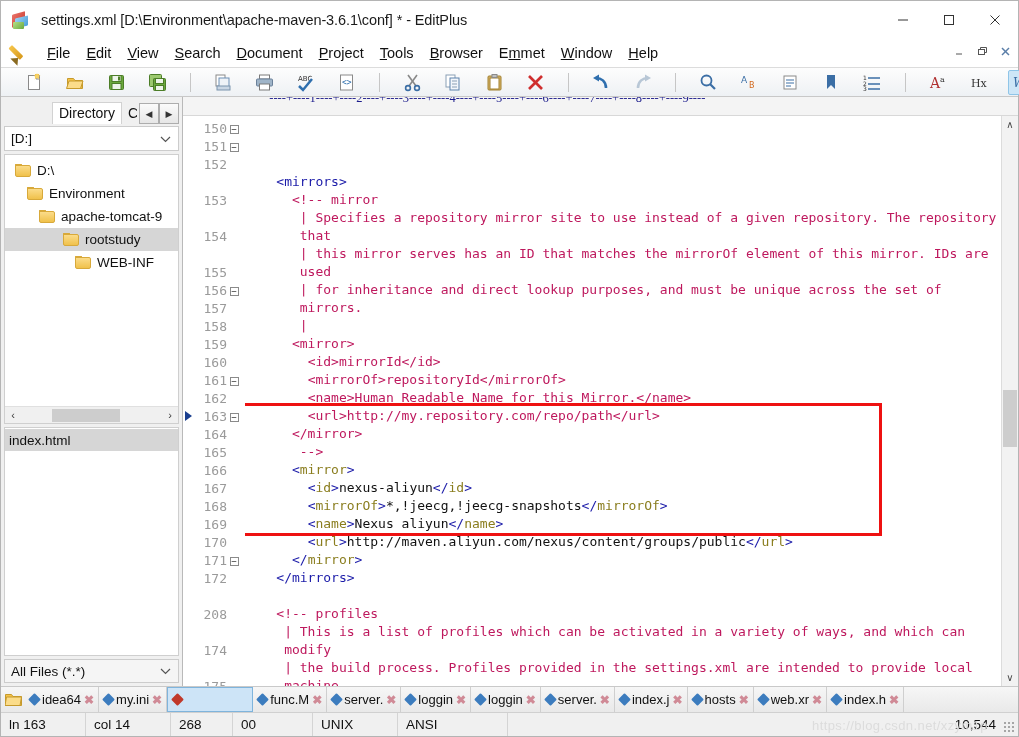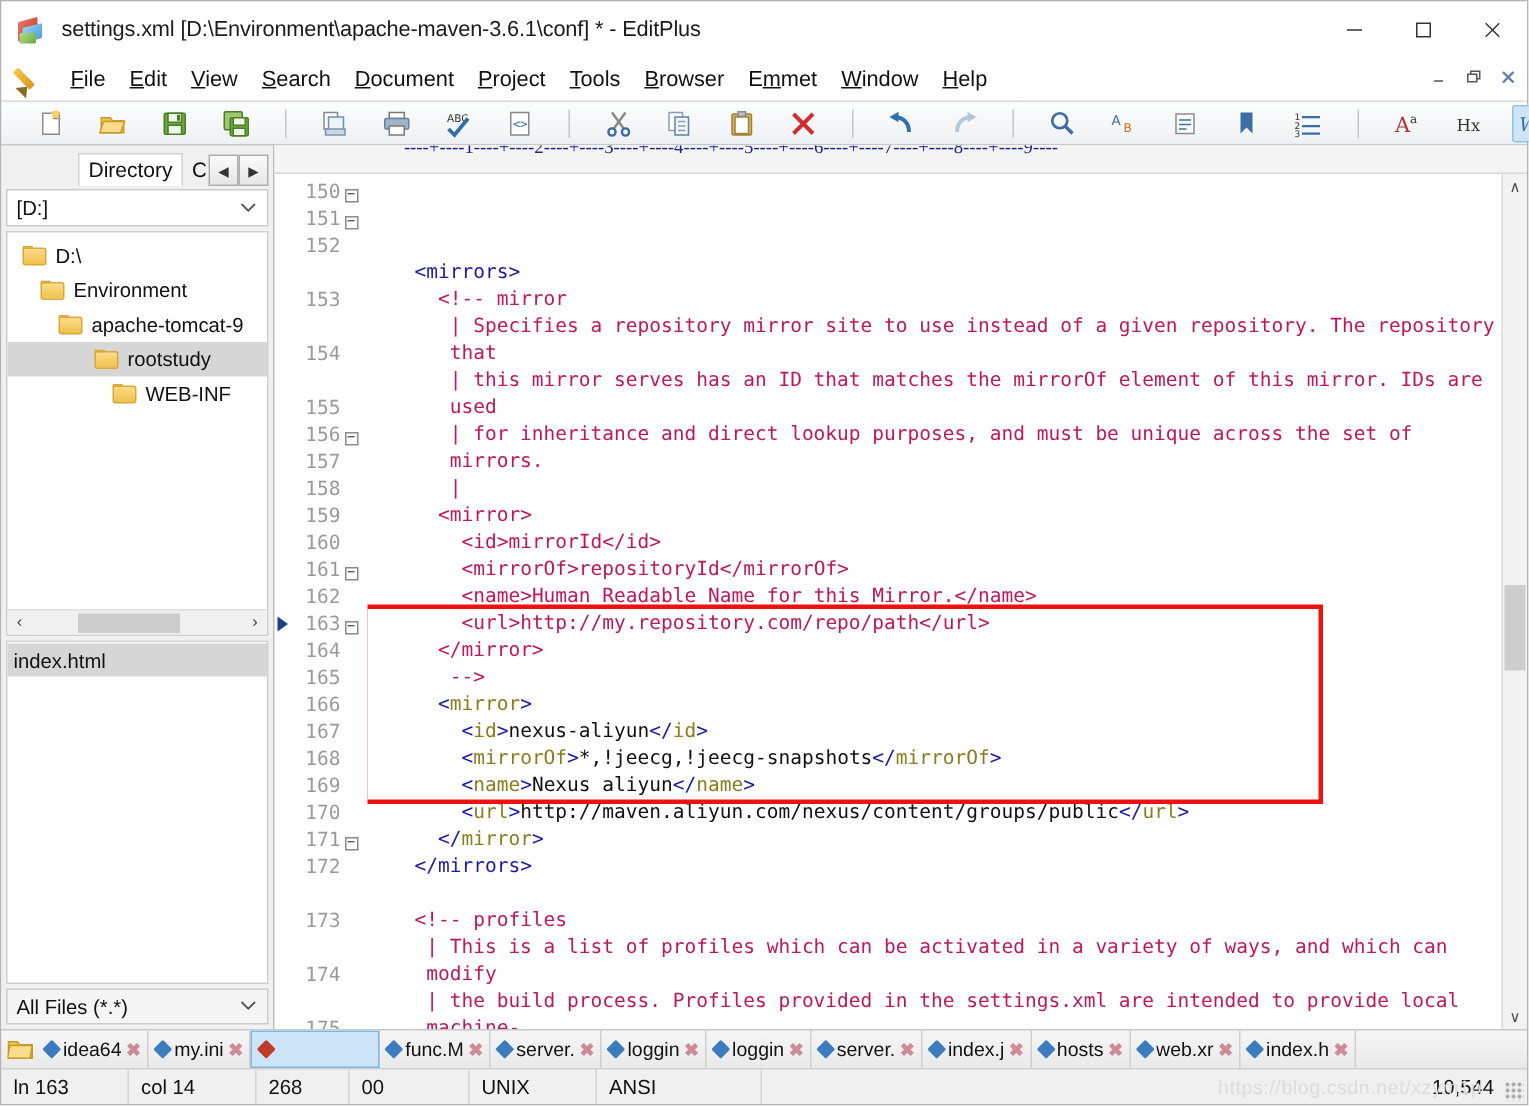--- a/index.html
+++ b/index.html
@@ -849,21 +849,21 @@
             </div>
             <div class="gline">
               <span class="num">172</span>
               <span class="fold"></span>
             </div>
             <div class="gline">
               <span class="num"></span>
               <span class="fold"></span>
             </div>
             <div class="gline">
-              <span class="num">173</span>
+              <span class="num">208</span>
               <span class="fold"></span>
             </div>
             <div class="gline">
               <span class="num"></span>
               <span class="fold"></span>
             </div>
             <div class="gline">
               <span class="num">174</span>
               <span class="fold"></span>
             </div>

